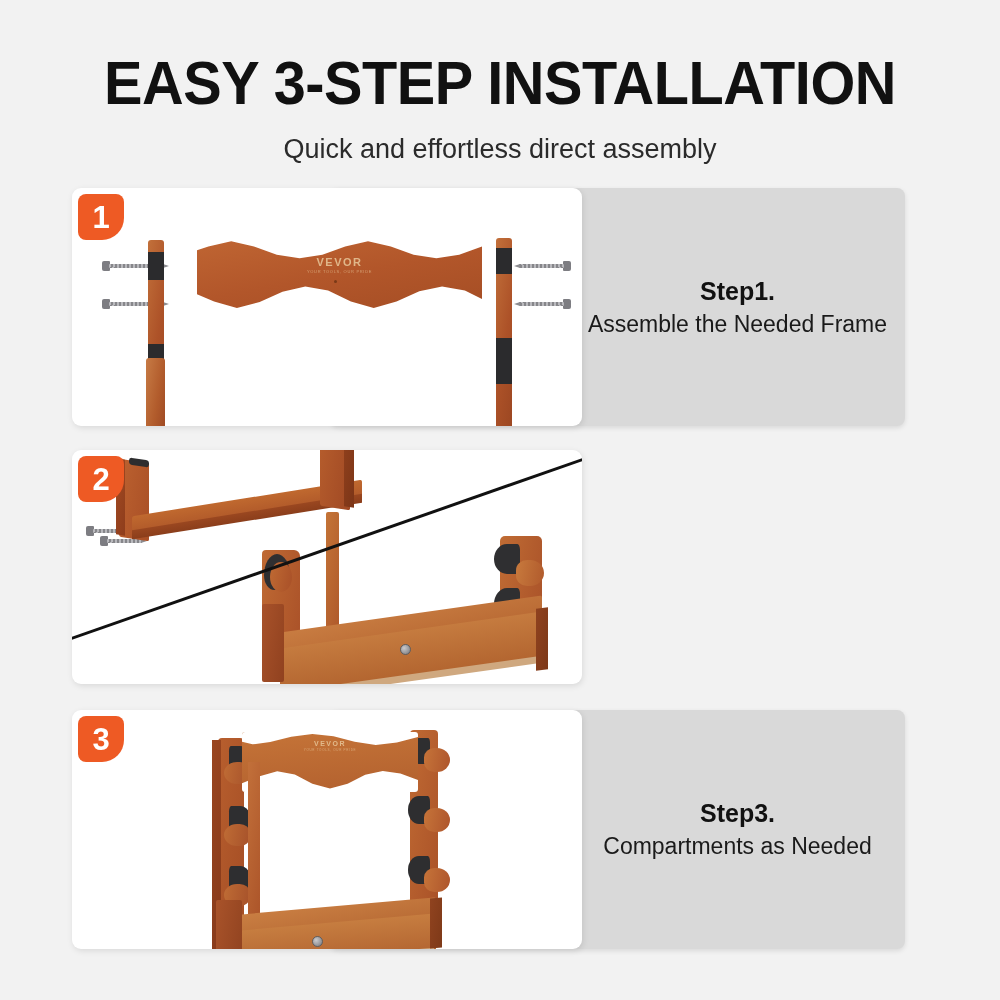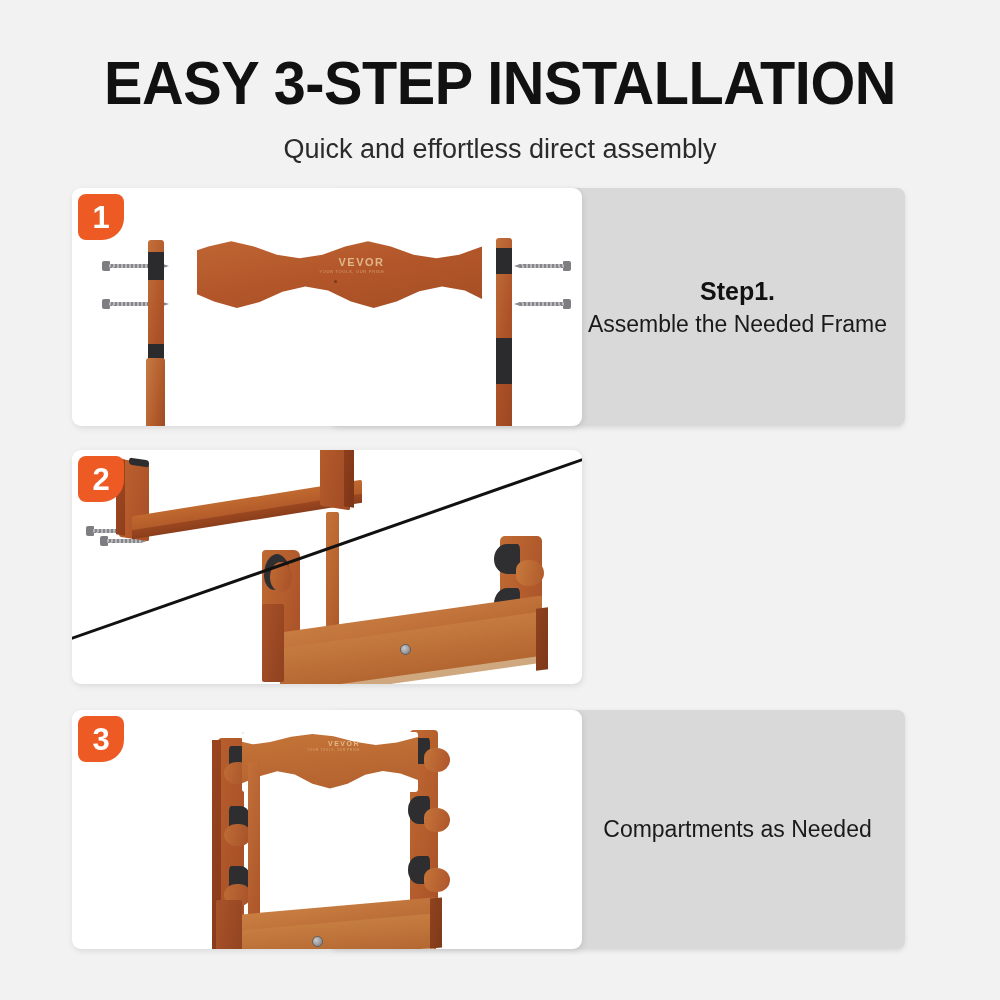--- a/index.html
+++ b/index.html
@@ -105,21 +105,21 @@
     width: 100%; height: 30px; bottom: 0; left: 0;
     background: #ffffff;
     clip-path: polygon(0 100%,100% 100%,100% 50%,94% 22%,86% 8%,78% 24%,70% 58%,62% 80%,
                        54% 58%,46% 22%,38% 8%,30% 26%,22% 60%,14% 80%,6% 58%,0 34%);
   }
   .vevor-logo {
     position: absolute;
     color: #e8c79a;
     font-weight: 700;
     letter-spacing: 1.5px;
-    text-align: right;
+    text-align: center;
     opacity: 0.85;
   }
   .vevor-tag { font-size: 4px; letter-spacing: 0.7px; font-weight: 400; opacity: 0.75; margin-top: 1px; }
 
   
   .diag-line {
     position: absolute;
     left: -10px; top: 0; width: 560px; height: 100%;
     z-index: 4; pointer-events: none;
   }
@@ -278,20 +278,21 @@
       </div>
     </div>
 
     <div class="badge" style="top:6px;">2</div>
   </div>
 
   <div class="step-row" id="row3">
 
     <div class="text-panel">
       <div class="text-inner">
+        <div class="step-label">Step3.</div>
         <div class="step-desc">Compartments as Needed</div>
       </div>
     </div>
 
     <div class="image-card">
       <div class="p3wrap">
 
         <div style="position:absolute;left:146px;top:28px;width:26px;height:212px;
                     background:linear-gradient(100deg,#b85f2e,#a34c24);border-radius:4px 4px 2px 2px;"></div>
         <div style="position:absolute;left:140px;top:30px;width:9px;height:212px;

